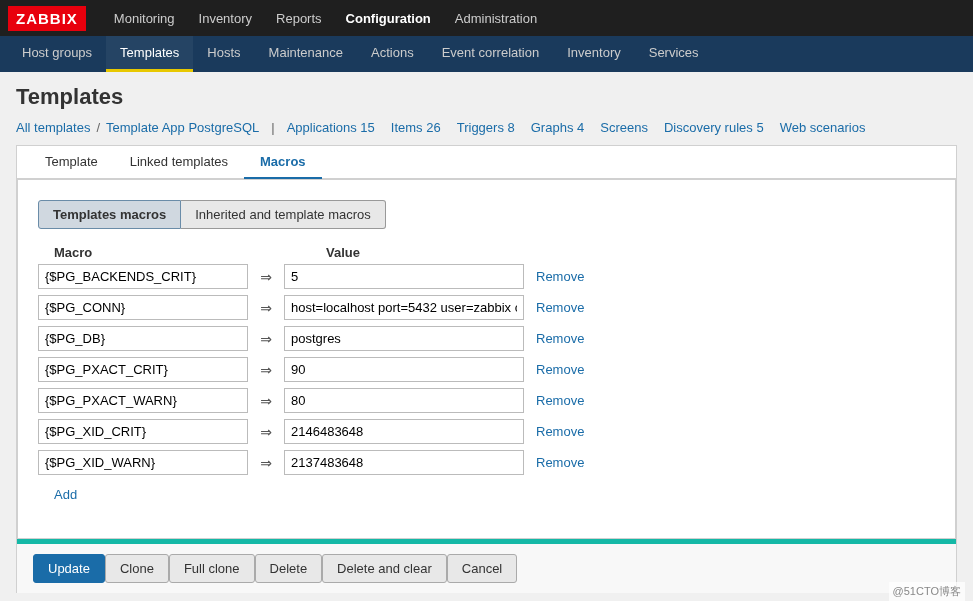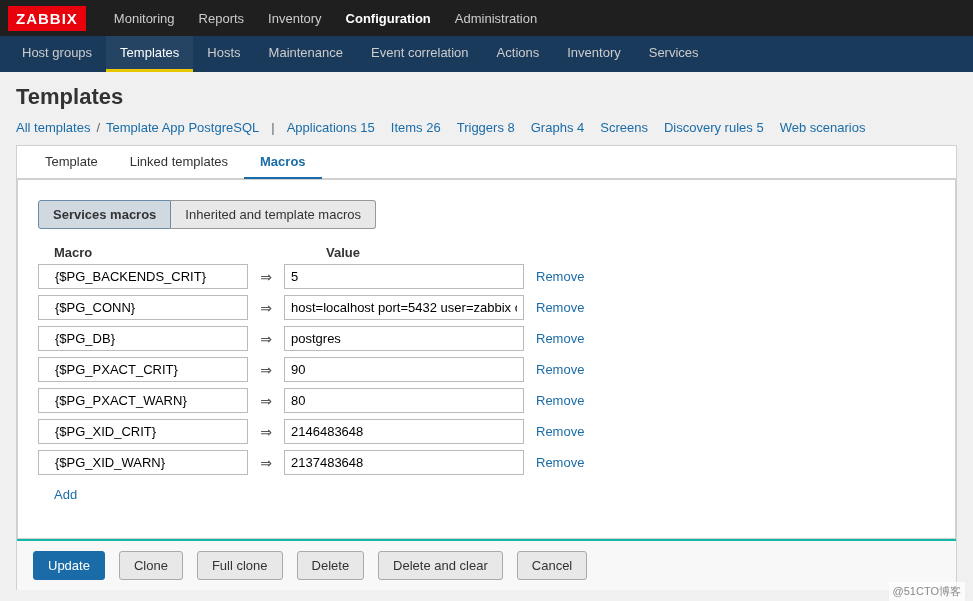--- a/index.html
+++ b/index.html
@@ -167,21 +167,21 @@
     }
 
     .macro-row {
       display: flex;
       align-items: center;
       margin-bottom: 6px;
       gap: 8px;
     }
     .macro-input {
       width: 210px;
-      padding: 4px 16px;
+      padding: 4px 6px;
       border: 1px solid #bbb;
       font-size: 13px;
       font-family: Arial, sans-serif;
       background: #fff;
     }
     .macro-arrow {
       color: #555;
       font-size: 14px;
       width: 20px;
       text-align: center;
@@ -208,24 +208,24 @@
       font-size: 13px;
       margin-top: 6px;
       margin-left: 16px;
       display: inline-block;
       margin-bottom: 16px;
     }
 
     
     .action-buttons {
       display: flex;
-      gap: 14px;
+      gap: 0;
       padding: 10px 16px;
       background: #f8f8f8;
-      border-top: 2px solid #14b8a6;
+      border-top: 5px solid #14b8a6;
     }
     .btn {
       padding: 6px 14px;
       font-size: 13px;
       cursor: pointer;
       border-radius: 3px;
       border: 1px solid;
       font-family: Arial, sans-serif;
     }
     .btn-primary {
@@ -254,33 +254,33 @@
       background: rgba(255,255,255,0.7);
       padding: 2px 4px;
     }
   </style>
 </head>
 <body>
 
 <div class="top-nav">
   <div class="logo">ZABBIX</div>
   <div class="top-nav-item">Monitoring</div>
+  <div class="top-nav-item">Inventory</div>
   <div class="top-nav-item">Reports</div>
-  <div class="top-nav-item">Inventory</div>
   <div class="top-nav-item active">Configuration</div>
   <div class="top-nav-item">Administration</div>
 </div>
 
 <div class="second-nav">
   <div class="second-nav-item">Host groups</div>
   <div class="second-nav-item active">Templates</div>
   <div class="second-nav-item">Hosts</div>
   <div class="second-nav-item">Maintenance</div>
+  <div class="second-nav-item">Actions</div>
   <div class="second-nav-item">Event correlation</div>
-  <div class="second-nav-item">Actions</div>
   <div class="second-nav-item">Inventory</div>
   <div class="second-nav-item">Services</div>
 </div>
 
 <div class="page-content">
   <div class="page-title">Templates</div>
 
   <div class="breadcrumb">
     <a class="breadcrumb-link">All templates</a>
     <span class="breadcrumb-sep">/</span>
@@ -304,21 +304,21 @@
   <div class="tabs-container">
     <div class="tabs">
       <div class="tab">Template</div>
       <div class="tab">Linked templates</div>
       <div class="tab active">Macros</div>
     </div>
 
     <div class="form-area">
       
       <div class="macro-buttons">
-        <button class="macro-btn active">Services macros</button>
+        <button class="macro-btn active">Templates macros</button>
         <button class="macro-btn">Inherited and template macros</button>
       </div>
 
       
       <div class="macro-header">
         <span class="macro-header-macro">Macro</span>
         <span class="macro-header-value">Value</span>
       </div>
 
       

